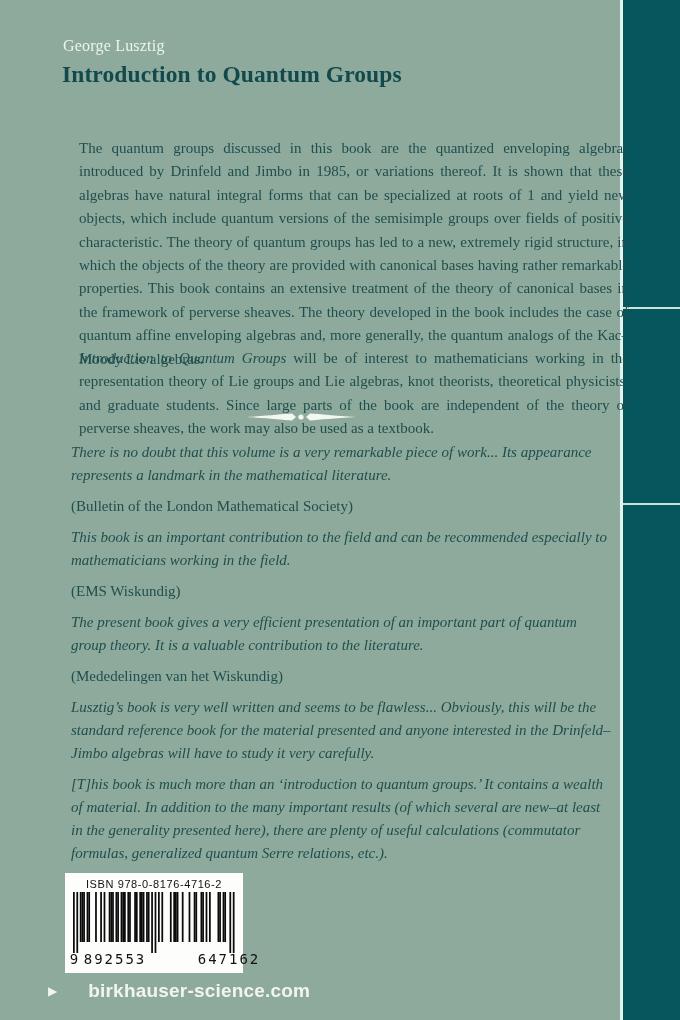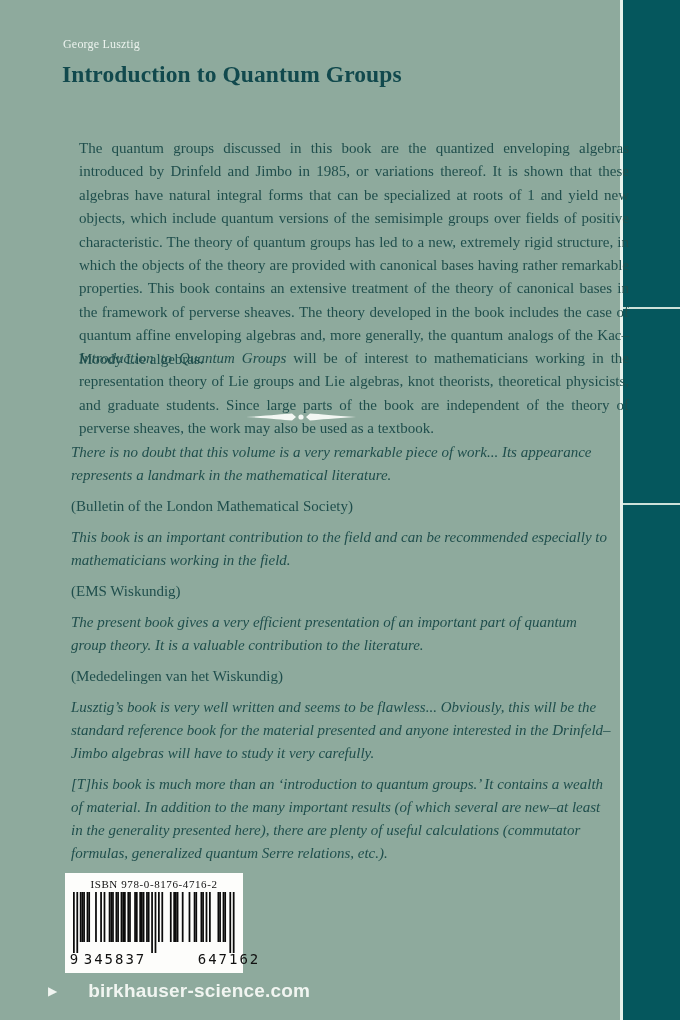--- a/index.html
+++ b/index.html
@@ -10,21 +10,21 @@
   }
   
   .spine-line{position:absolute;left:620px;top:0;width:3px;height:1020px;background:#E7F2EC;}
   .spine{position:absolute;left:623px;top:0;width:57px;height:1020px;background:#05575D;}
   .spine-divider{position:absolute;left:0;width:57px;height:2px;background:#CDE2DA;}
   .spine-divider.d1{top:307px;}
   .spine-divider.d2{top:503px;}
 
   .author{
     position:absolute;left:63px;top:37px;
-    font-size:12px;color:#ECF3EE;letter-spacing:.2px;
+    font-size:16px;color:#ECF3EE;letter-spacing:.2px;
   }
   .title{
     position:absolute;left:62px;top:61px;
     font-size:23.5px;font-weight:bold;color:#11494D;letter-spacing:.1px;
   }
   .body-par{
     position:absolute;left:63px;width:550px;
     font-size:15px;line-height:23.4px;color:#1F4E4C;
     text-align:justify;margin:16px;
   }
@@ -39,21 +39,21 @@
   .review p{margin:8px;font-size:15px;line-height:23px;color:#1F4E4C;}
   .review .quote{font-style:italic;}
   .review .source{font-style:normal;}
 
   .barcode-box{
     position:absolute;left:65px;top:873px;width:178px;height:100px;
     background:#FDFDFB;
   }
   .isbn-label{
     position:absolute;top:5px;left:0;width:178px;text-align:center;
-    font-family:Liberation Serif, serif;
+    font-family:Liberation Sans, sans-serif;
     font-size:11px;letter-spacing:.6px;color:#111;white-space:nowrap;
   }
   .bars{position:absolute;left:4px;top:19px;width:170px;height:62px;fill:#0b0b0b;}
   .bc-digits span{
     position:absolute;top:951px;
     font-family:"DejaVu Sans Mono", monospace;
     font-size:14px;letter-spacing:2px;color:#111;text-align:center;
   }
   .bc-first{left:68px;width:14px;}
   .bc-g1{left:79px;width:72px;}
@@ -161,20 +161,20 @@
       <rect x="148.50" y="0" width="1.75" height="50"></rect>
       <rect x="150.20" y="0" width="1.75" height="50"></rect>
       <rect x="153.60" y="0" width="1.75" height="50"></rect>
       <rect x="155.30" y="0" width="1.75" height="50"></rect>
       <rect x="160.40" y="0" width="1.75" height="61"></rect>
       <rect x="163.80" y="0" width="1.75" height="61"></rect>
     </svg>
 </div>
 <div class="bc-digits">
   <span class="bc-first">9</span>
-  <span class="bc-g1">345837</span>
+  <span class="bc-g1">892553</span>
   <span class="bc-g2">647162</span>
 </div>
 
 <div class="footer">
   <span class="arrow">▶</span>
   <span class="site">birkhauser-science.com</span>
 </div>
 
 </body></html>

